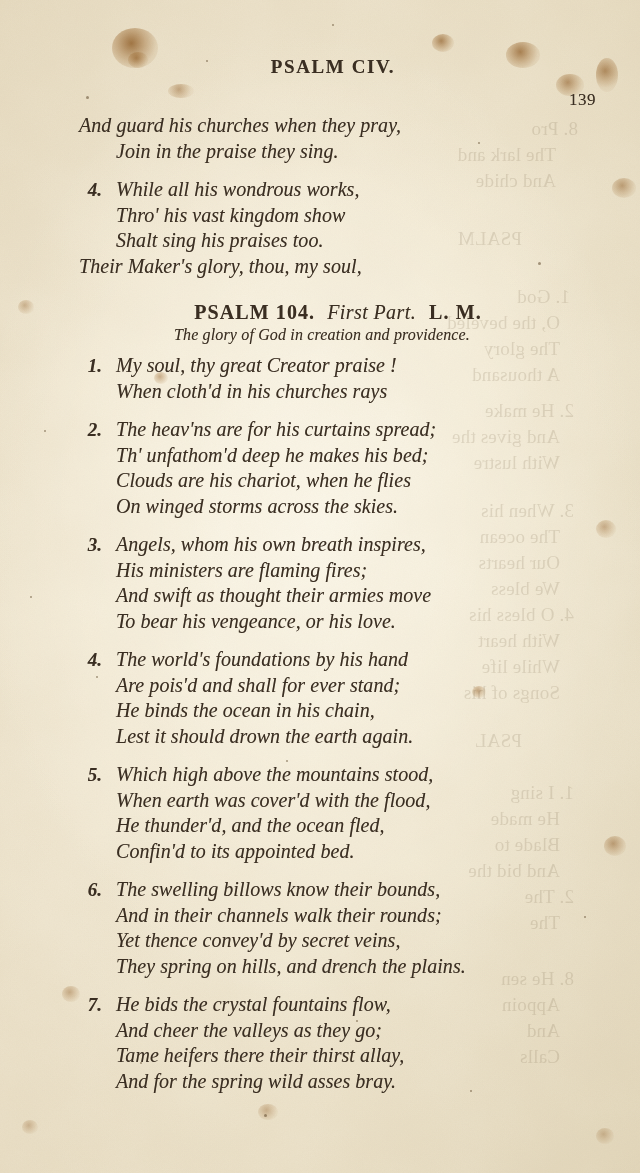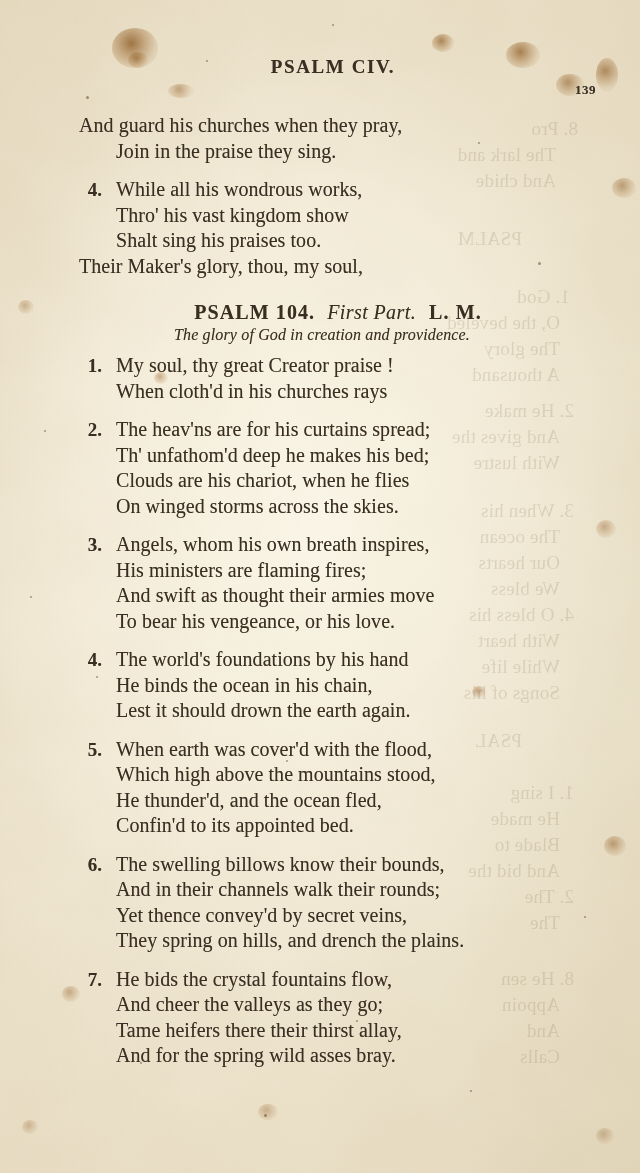--- a/index.html
+++ b/index.html
@@ -92,39 +92,40 @@
     text-align: center;
     font-size: 19px;
     font-weight: bold;
     letter-spacing: 1.6px;
     font-variant: small-caps;
     margin-left: 26px;
   }
 
   .folio {
     position: absolute;
-    top: 82px;
+    top: 90px;
     right: 44px;
-    font-size: 13px;
-    font-weight: bold;
+    font-size: 17px;
+    font-weight: normal;
     letter-spacing: 0.5px;
   }
 
   .textblock {
     position: absolute;
     top: 113px;
     left: 72px;
     width: 500px;
   }
 
   
   .stanza {
     position: relative;
     margin: 0 0 13px 0;
     padding-left: 36px;
+    font-style: italic;
   }
   .stanza .vnum {
     position: absolute;
     left: 2px;
     top: 0;
     width: 28px;
     text-align: right;
     font-size: 19px;
     font-weight: bold;
     line-height: 25.5px;
@@ -307,27 +308,28 @@
           <div class="stanza">
             <div class="vnum">3.</div>
             <div class="line in">Angels, whom his own breath inspires,</div>
             <div class="line in">His ministers are flaming fires;</div>
             <div class="line in">And swift as thought their armies move</div>
             <div class="line in">To bear his vengeance, or his love.</div>
           </div>
           <div class="stanza">
             <div class="vnum">4.</div>
             <div class="line in">The world's foundations by his hand</div>
+            <div class="line in">Are pois'd and shall for ever stand;</div>
             <div class="line in">He binds the ocean in his chain,</div>
             <div class="line in">Lest it should drown the earth again.</div>
           </div>
           <div class="stanza">
             <div class="vnum">5.</div>
+            <div class="line in">Which high above the mountains stood,</div>
             <div class="line in">When earth was cover'd with the flood,</div>
-            <div class="line in">Which high above the mountains stood,</div>
             <div class="line in">He thunder'd, and the ocean fled,</div>
             <div class="line in">Confin'd to its appointed bed.</div>
           </div>
           <div class="stanza">
             <div class="vnum">6.</div>
             <div class="line in">The swelling billows know their bounds,</div>
             <div class="line in">And in their channels walk their rounds;</div>
             <div class="line in">Yet thence convey'd by secret veins,</div>
             <div class="line in">They spring on hills, and drench the plains.</div>
           </div>

